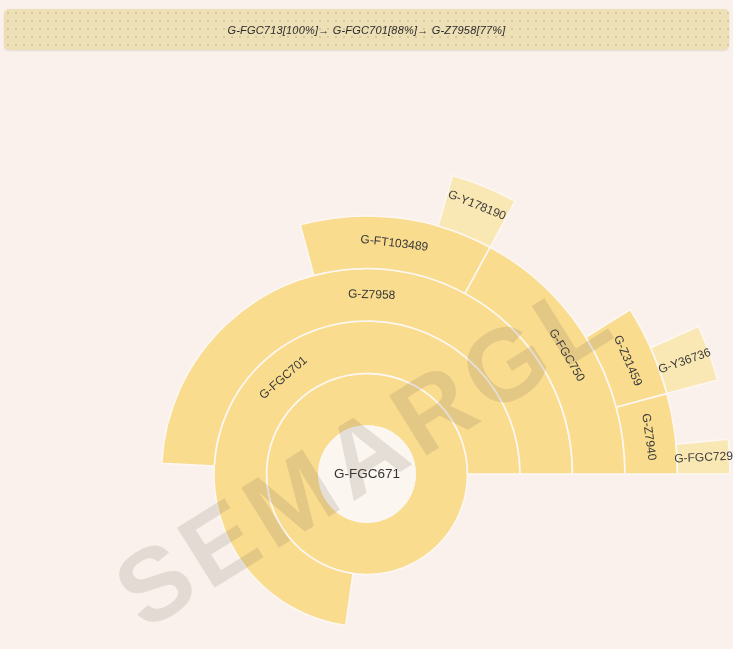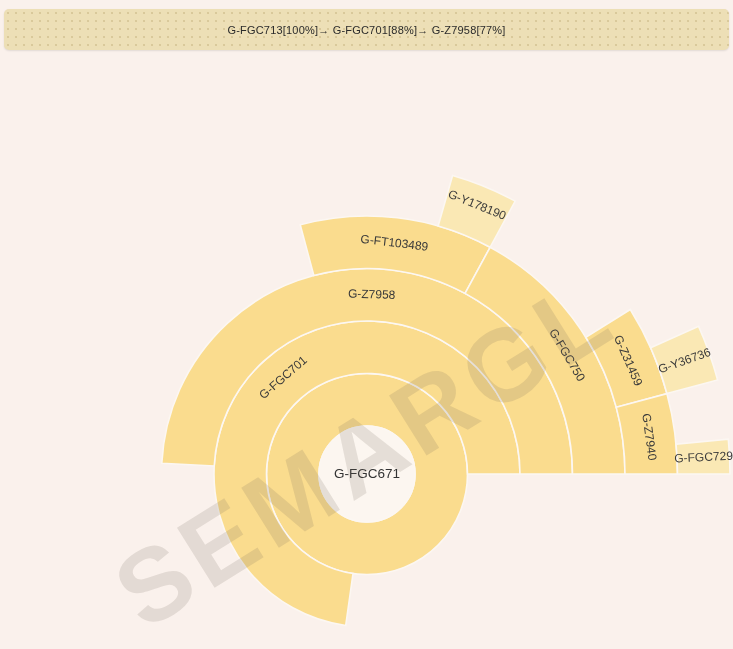--- a/index.html
+++ b/index.html
@@ -9,21 +9,21 @@
     font-family:"Liberation Sans","DejaVu Sans",sans-serif;
   }
   .breadcrumb-bar{
     position:absolute;left:4px;right:4px;top:9px;height:41px;
     background-color:#eddfb6;
     background-image:radial-gradient(circle,rgba(166,143,84,0.28) 1px,rgba(0,0,0,0) 1.4px);
     background-size:8px 8px;
     border-radius:5px;
     box-shadow:0 1px 2px rgba(0,0,0,0.10);
     display:flex;align-items:center;justify-content:center;
-    font-size:11px;color:#2b2b2b;letter-spacing:0.2px;
+    font-size:11px;color:#2b2b2b;letter-spacing:0.2px;font-style:italic;
   }
   .chart-svg{position:absolute;left:0;top:0;}
   .watermark{
     position:absolute;left:126px;top:547px;height:110px;line-height:110px;
     font-size:103px;font-weight:bold;letter-spacing:7px;white-space:nowrap;
     color:rgba(110,100,88,0.16);
     transform:rotate(-32deg);transform-origin:0 50%;
     pointer-events:none;user-select:none;
   }
   text.seg-label{fill:#3a3a3a;font-size:12px;font-family:"Liberation Sans","DejaVu Sans",sans-serif;}

